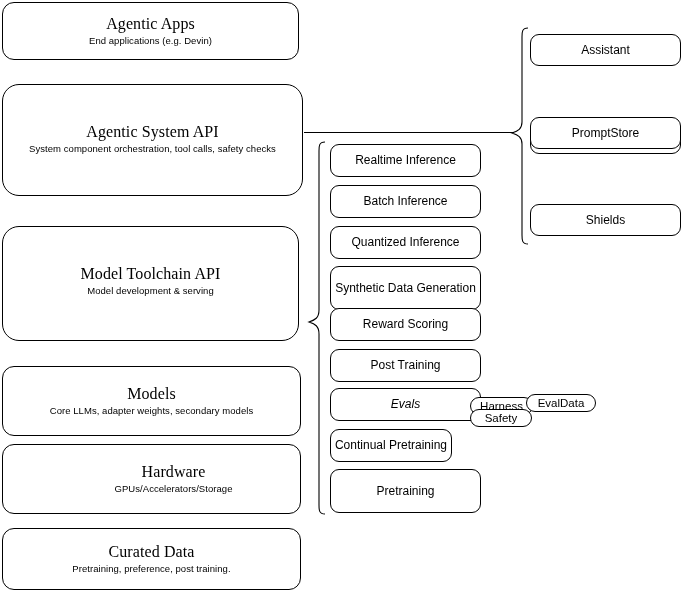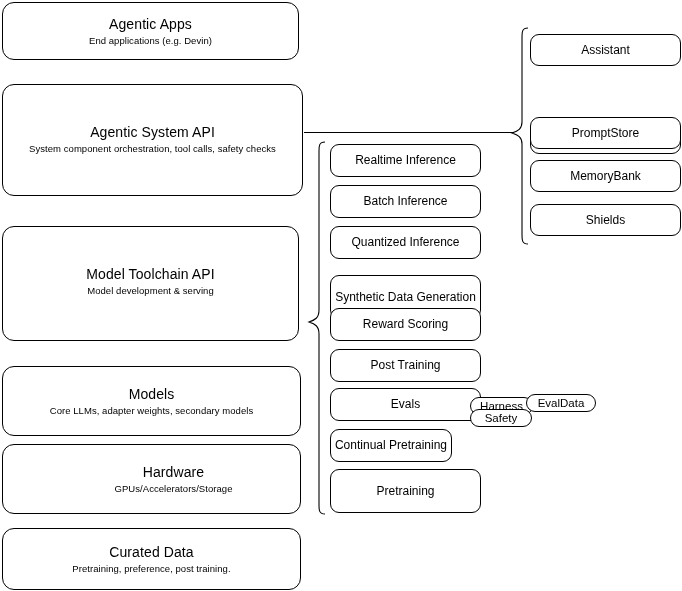--- a/index.html
+++ b/index.html
@@ -35,32 +35,34 @@
     align-items: center;
     justify-content: center;
     text-align: center;
   }
 
   
   .layer {
     border-radius: 12px;
   }
   .layer .title {
-    font-size: 14px;
+    font-size: 16px;
     line-height: 16px;
     letter-spacing: 0.1px;
+    font-family: Liberation Serif, serif;
   }
   .layer .subtitle {
     font-size: 9.5px;
     line-height: 13px;
     margin-top: 2px;
     letter-spacing: 0.05px;
   }
   .layer.top-aligned {
     justify-content: flex-start;
+    border-radius: 17px;
   }
 
   
   .capsule {
     border-radius: 9px;
     font-size: 12px;
     line-height: 15px;
   }
 
   
@@ -143,30 +145,30 @@
 
   <div class="node capsule" style="left:330px; top:185px; width:151px; height:33px;">
     <span>Batch Inference</span>
   </div>
   <div class="node capsule" style="left:330px; top:144px; width:151px; height:33px;">
     <span>Realtime Inference</span>
   </div>
   <div class="node capsule" style="left:330px; top:226px; width:151px; height:33px;">
     <span>Quantized Inference</span>
   </div>
-  <div class="node capsule" style="left:330px; top:275px; width:151px; height:44px;">
+  <div class="node capsule" style="left:330px; top:266px; width:151px; height:44px;">
     <span>Synthetic Data Generation</span>
   </div>
   <div class="node capsule" style="left:330px; top:308px; width:151px; height:33px;">
     <span>Reward Scoring</span>
   </div>
   <div class="node capsule" style="left:330px; top:349px; width:151px; height:33px;">
     <span>Post Training</span>
   </div>
-  <div class="node capsule" style="left:330px; top:388px; width:151px; height:33px;">
+  <div class="node capsule" style="left:330px; top:388px; width:151px; height:33px;font-style:italic;">
     <span>Evals</span>
   </div>
   <div class="node capsule" style="left:330px; top:429px; width:122px; height:33px;">
     <span>Continual Pretraining</span>
   </div>
   <div class="node capsule" style="left:330px; top:469px; width:151px; height:44px;">
     <span>Pretraining</span>
   </div>
 
   <div class="pill" style="left:470px; top:377px; width:63px; height:18px;margin-top:20px;">
@@ -181,20 +183,17 @@
 
   <div class="node capsule" style="left:530px; top:34px; width:151px; height:32px;">
     <span>Assistant</span>
   </div>
   <div class="node capsule" style="left:530px; top:74px; width:151px; height:32px;margin-top:48px;">
     <span>Orchestrator</span>
   </div>
   <div class="node capsule" style="left:530px; top:117px; width:151px; height:32px;">
     <span>PromptStore</span>
   </div>
-  <div class="node capsule" style="left:530px; top:160px; width:151px; height:32px;">
-    <span>MemoryBank</span>
-  </div>
   <div class="node capsule" style="left:530px; top:204px; width:151px; height:32px;">
     <span>Shields</span>
   </div>
 
 </div>
 
 </body></html>

